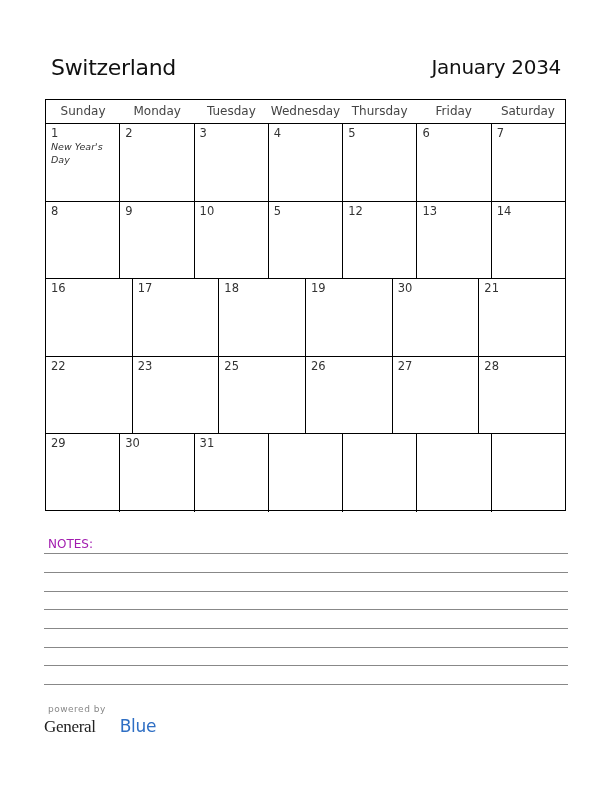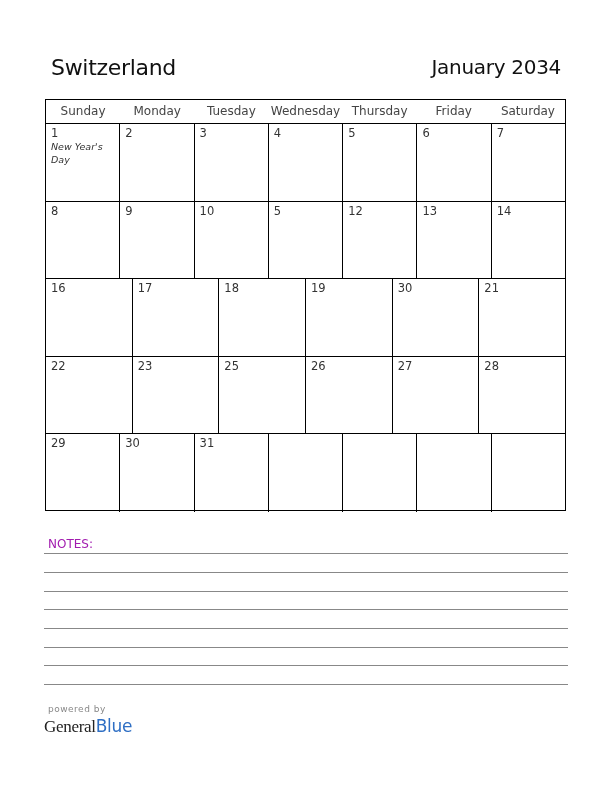--- a/index.html
+++ b/index.html
@@ -15,21 +15,21 @@
   .row:last-child { border-bottom: none; }
   .cell { flex: 1; border-right: 1px solid #000; box-sizing: border-box; padding: 2px 5px; }
   .cell:last-child { border-right: none; }
   .num { font-size: 11.5px; color: #333; line-height: 14px; }
   .event { font-size: 9.5px; color: #333; line-height: 13px; }
   .notes-label { position: absolute; left: 48px; top: 537px; font-size: 12px; color: #a21caf; }
   .nline { position: absolute; left: 44px; width: 524px; height: 1px; background: #888; }
   .powered { position: absolute; left: 48px; top: 704px; font-size: 9px; color: #888; letter-spacing: 0.5px; }
   .brand { position: absolute; left: 44px; top: 716px; font-size: 17px; letter-spacing: -0.3px; }
   .brand .g { color: #222; font-family: Liberation Serif, serif; }
-  .brand .b { color: #2f6fc4; }
+  .brand .b { color: #2f6fc4; padding-left: 24px; }
 </style>
 </head>
 <body>
 
 <div class="country">Switzerland</div>
 <div class="month">January 2034</div>
 
 <div class="cal">
   <div class="hdr">
     <div>Sunday</div>

